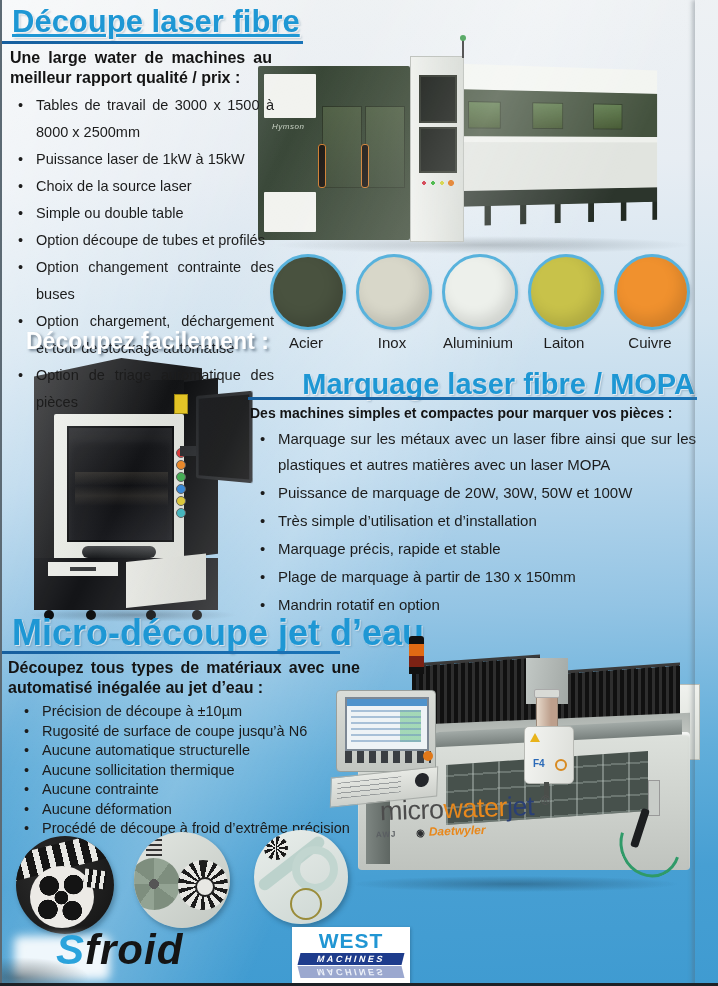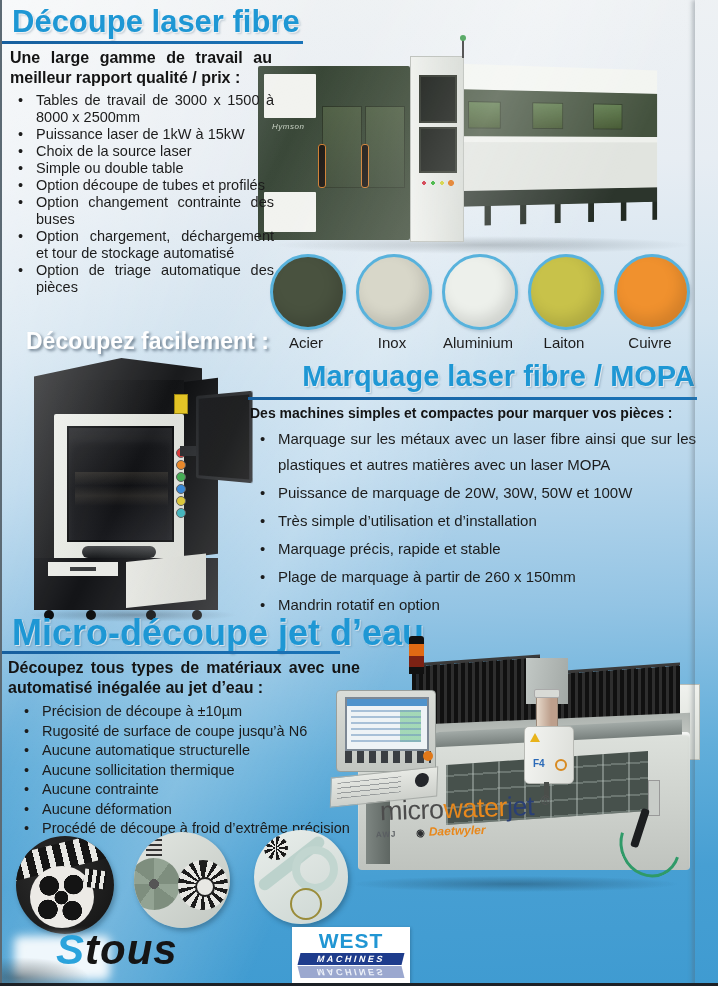--- a/index.html
+++ b/index.html
@@ -143,26 +143,26 @@
   .west{left:292px;top:927px;width:118px;height:56px;background:#fff;z-index:7;text-align:center;box-shadow:1px 1px 3px rgba(20,50,70,.3);}
   .west .w1{color:#2196d3;font-weight:bold;font-size:21px;letter-spacing:1px;line-height:24px;margin-top:2px;}
   .west .banner{margin:0 auto;width:104px;background:#1e3c8c;color:#fff;font-size:9px;font-weight:bold;letter-spacing:2.5px;line-height:12px;transform:skewX(-14deg);}
   .west .refl{margin:1px auto 0;width:104px;background:#4a62a8;color:#dfe6f4;font-size:9px;font-weight:bold;letter-spacing:2.5px;line-height:12px;transform:skewX(14deg) scaleY(-1);opacity:.55;}
 </style>
 </head>
 <body>
 
 <div id="page">
 
-  <div class="abs sec-title" style="left:12px;top:4px;font-size:31px;">Découpe laser fibre</div>
+  <div class="abs sec-title" style="left:12px;top:4px;font-size:31px;text-decoration:underline;">Découpe laser fibre</div>
   <div class="abs rule" style="left:0;top:41px;width:303px;"></div>
 
-  <div class="abs intro" style="left:10px;top:48px;width:262px;font-size:16px;line-height:20px;">Une large gamme de travail au meilleur rapport qualité / prix :</div>
-
-  <ul class="abs blist" style="left:10px;top:92px;width:264px;font-size:14.5px;line-height:17px;">
+  <div class="abs intro" style="left:10px;top:48px;width:262px;font-size:16px;line-height:20px;">Une large water de machines au meilleur rapport qualité / prix :</div>
+
+  <ul class="abs blist" style="left:10px;top:92px;width:264px;font-size:14.5px;line-height:27px;">
     <li>Tables de travail de 3000 x 1500 à 8000 x 2500mm</li>
     <li>Puissance laser de 1kW à 15kW</li>
     <li>Choix de la source laser</li>
     <li>Simple ou double table</li>
     <li>Option découpe de tubes et profilés</li>
     <li>Option changement contrainte des buses</li>
     <li>Option chargement, déchargement et tour de stockage automatisé</li>
     <li>Option de triage automatique des pièces</li>
   </ul>
 
@@ -208,31 +208,31 @@
     <div class="mat">
       <div class="dot" style="background: rgb(200, 194, 74);"></div>
       <div class="lbl">Laiton</div>
     </div>
     <div class="mat">
       <div class="dot" style="background: rgb(240, 145, 46);"></div>
       <div class="lbl">Cuivre</div>
     </div>
   </div>
 
-  <div class="abs sec-title" style="left:250px;top:360px;width:445px;text-align:right;font-size:29px;">Marquage laser fibre / MOPA</div>
+  <div class="abs sec-title" style="left:250px;top:368px;width:445px;text-align:right;font-size:29px;">Marquage laser fibre / MOPA</div>
   <div class="abs rule" style="left:248px;top:397px;width:449px;height:2.5px;"></div>
 
   <div class="abs intro" style="left:250px;top:403px;width:448px;font-size:14px;line-height:20px;">Des machines simples et compactes pour marquer vos pièces :</div>
 
   <ul class="abs blist" style="left:252px;top:426px;width:444px;font-size:15px;line-height:26px;">
     <li style="margin-bottom:2px;">Marquage sur les métaux avec un laser fibre ainsi que sur les plastiques et autres matières avec un laser MOPA</li>
     <li style="margin-bottom:2px;">Puissance de marquage de 20W, 30W, 50W et 100W</li>
     <li style="margin-bottom:2px;">Très simple d’utilisation et d’installation</li>
     <li style="margin-bottom:2px;">Marquage précis, rapide et stable</li>
-    <li style="margin-bottom:2px;">Plage de marquage à partir de 260 x 150mm</li>
+    <li style="margin-bottom:2px;">Plage de marquage à partir de 130 x 150mm</li>
     <li>Mandrin rotatif en option</li>
   </ul>
 
   <div class="abs m2">
     <div class="abs shadow"></div>
     <div class="abs m2-roof"></div>
     <div class="abs m2-side"></div>
     <div class="abs m2-body">
       <div class="abs m2-door">
         <div class="abs m2-window"></div>
@@ -320,21 +320,21 @@
   </div>
   <div class="abs sample s3">
     <div class="tool"></div>
     <div class="ring"></div>
     <div class="gsm"></div>
     <div class="gold"></div>
   </div>
 
   <div class="abs sysblur"></div>
   <div class="abs syslogo">
-    <span class="s">S</span><span class="rest">tous</span>
+    <span class="s">S</span><span class="rest">froid</span>
   </div>
 
   <div class="abs west">
     <div class="w1">WEST</div>
     <div class="banner">MACHINES</div>
     <div class="refl">MACHINES</div>
   </div>
 
   <div class="abs smudge-bl"></div>
   <div class="abs edge-right"></div>

